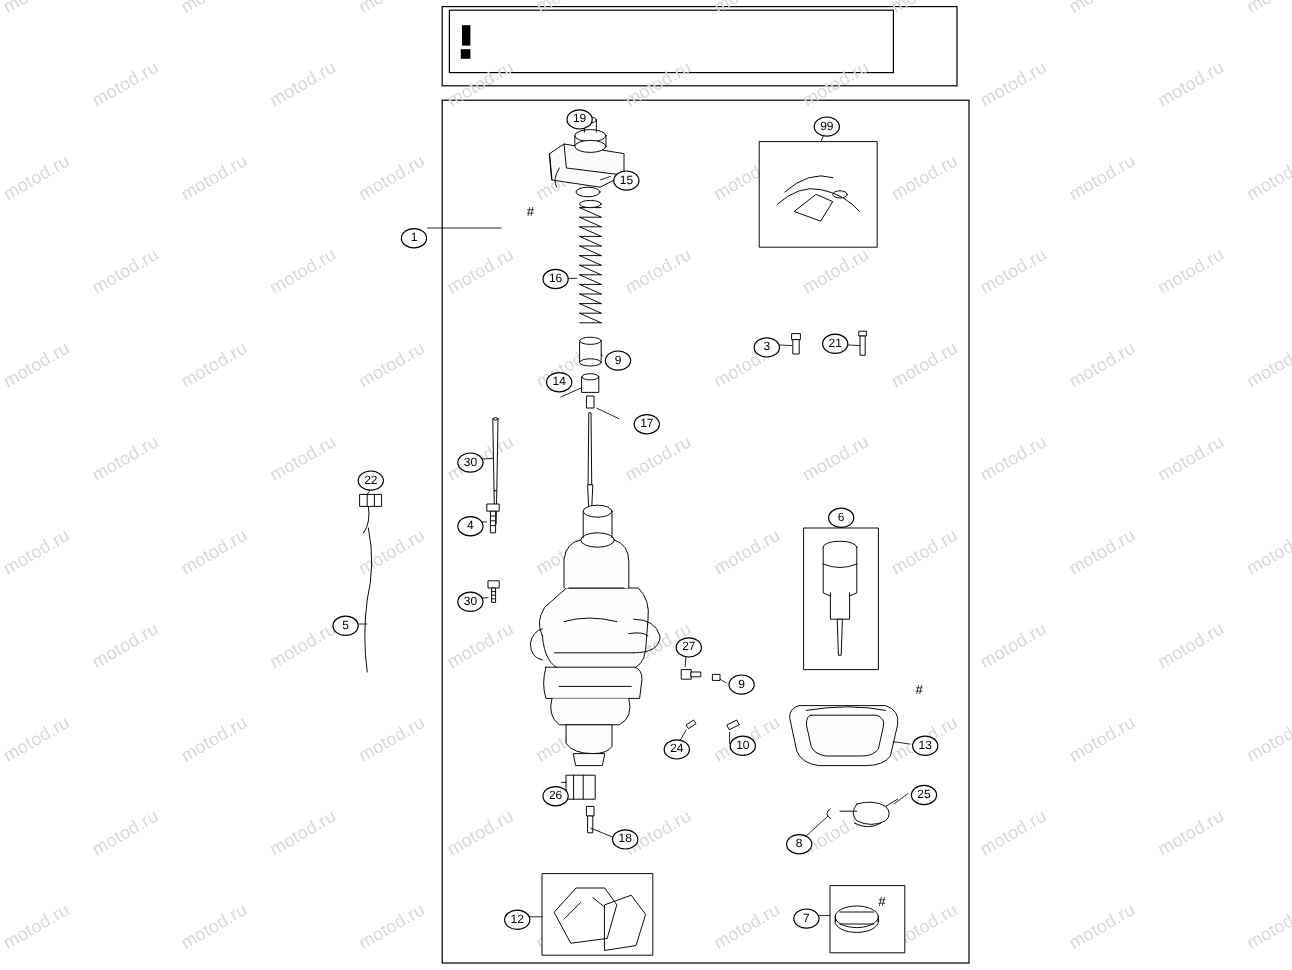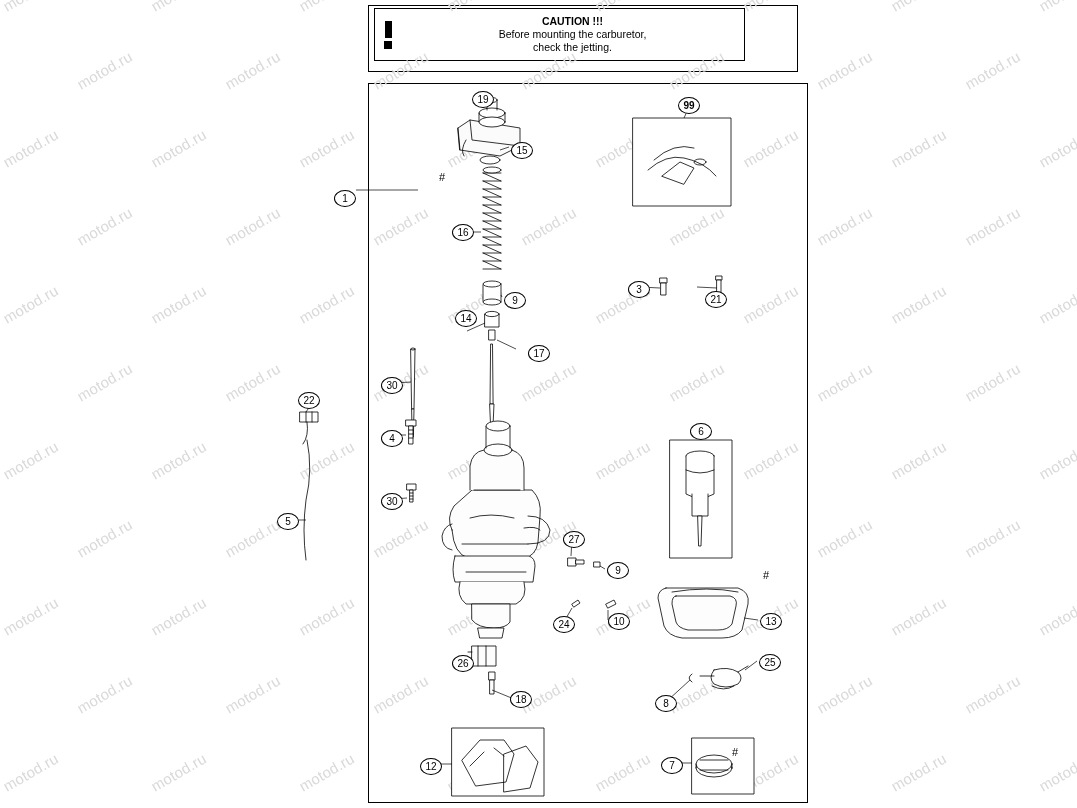--- a/index.html
+++ b/index.html
@@ -242,25 +242,20 @@
       <div class="wm" style="color: rgb(217, 217, 217); left: 888px; top: 780px;">motod.ru</div>
       <div class="wm" style="color: rgb(217, 217, 217); left: 1036px; top: 780px;">motod.ru</div>
     </div>
 
   <div class="notice-outer"></div>
   <div class="notice-inner">
     <div class="excl">
       <div class="bar"></div>
       <div class="dot"></div>
     </div>
-    <div class="notice-col">
-      <span class="ttl">CAUTION !!!</span>
-      <span>Before mounting the carburetor,</span><br>
-      <span>check the jetting.</span>
-    </div>
   </div>
 
   <div class="frame"></div>
 
   <svg id="art" viewBox="0 0 1077 808">
     <g fill="none" stroke="#000" stroke-width="0.8" stroke-linejoin="round" stroke-linecap="round">
 
       <path d="M458 128 L470 120 L520 128 L520 146 L500 156 L460 150 Z" fill="#fbfbfb"></path>
       <path d="M458 128 L460 150"></path>
       <path d="M470 120 L472 140 L520 146"></path>
@@ -420,23 +415,23 @@
       <div class="callout" style="left: 452px; top: 224px;">16</div>
       <div class="callout" style="left: 504px; top: 292px;">9</div>
       <div class="callout" style="left: 455px; top: 310px;">14</div>
       <div class="callout" style="left: 528px; top: 345px;">17</div>
       <div class="callout" style="left: 381px; top: 377px;">30</div>
       <div class="callout" style="left: 381px; top: 430px;">4</div>
       <div class="callout" style="left: 381px; top: 493px;">30</div>
       <div class="callout" style="left: 334px; top: 190px;">1</div>
       <div class="callout" style="left: 298px; top: 392px;">22</div>
       <div class="callout" style="left: 277px; top: 513px;">5</div>
-      <div class="callout" style="left: 678px; top: 97px; font-weight: bold;">99</div>
+      <div class="callout" style="left: 678px; top: 97px;">99</div>
       <div class="callout" style="left: 628px; top: 281px;">3</div>
-      <div class="callout" style="left: 685px; top: 291px; margin-left: 20px;">21</div>
+      <div class="callout" style="left: 685px; top: 278px;">21</div>
       <div class="callout" style="left: 690px; top: 423px;">6</div>
       <div class="callout" style="left: 563px; top: 531px;">27</div>
       <div class="callout" style="left: 607px; top: 562px;">9</div>
       <div class="hashmark" style="left: 759px; top: 568px;">#</div>
       <div class="callout" style="left: 553px; top: 616px;">24</div>
       <div class="callout" style="left: 608px; top: 613px;">10</div>
       <div class="callout" style="left: 760px; top: 613px;">13</div>
       <div class="callout" style="left: 452px; top: 655px;">26</div>
       <div class="callout" style="left: 759px; top: 654px;">25</div>
       <div class="callout" style="left: 655px; top: 695px;">8</div>

